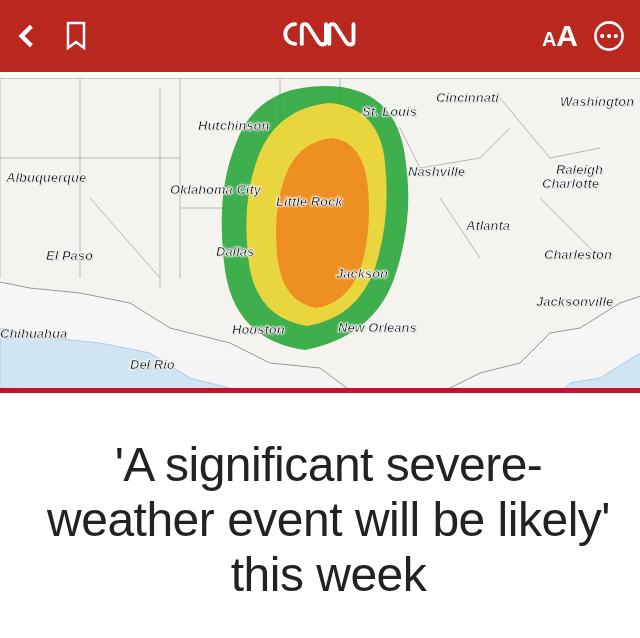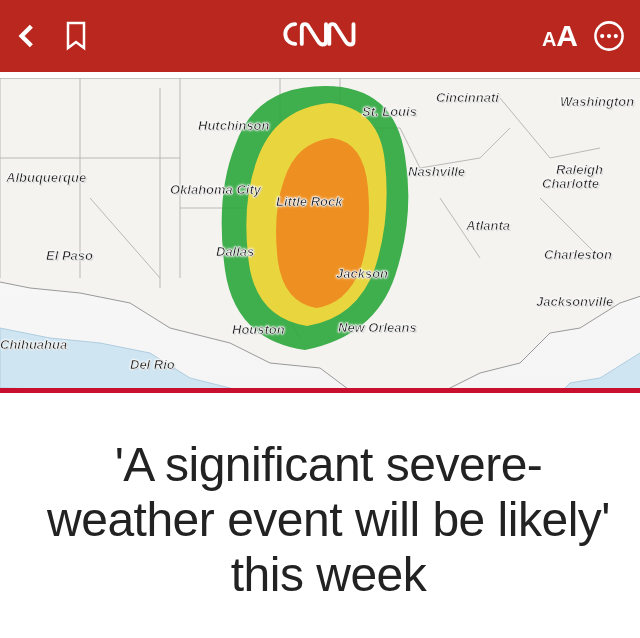--- a/index.html
+++ b/index.html
@@ -98,21 +98,21 @@
         <div class="city" style="left: 6px; top: 92px;">Albuquerque</div>
         <div class="city" style="left: 170px; top: 104px;">Oklahoma City</div>
         <div class="city" style="left: 276px; top: 116px;">Little Rock</div>
         <div class="city" style="left: 542px; top: 98px;">Charlotte</div>
         <div class="city" style="left: 466px; top: 140px;">Atlanta</div>
         <div class="city" style="left: 544px; top: 154px; margin-top: 15px;">Charleston</div>
         <div class="city" style="left: 2px; top: 170px; margin-left: 44px;">El Paso</div>
         <div class="city" style="left: 216px; top: 166px;">Dallas</div>
         <div class="city" style="left: 336px; top: 188px;">Jackson</div>
         <div class="city" style="left: 536px; top: 216px;">Jacksonville</div>
-        <div class="city" style="left: 0px; top: 259px;">Chihuahua</div>
+        <div class="city" style="left: 0px; top: 248px;">Chihuahua</div>
         <div class="city" style="left: 130px; top: 244px; margin-top: 35px;">Del Rio</div>
         <div class="city" style="left: 232px; top: 244px; text-align: center;">Houston</div>
         <div class="city" style="left: 338px; top: 242px;">New Orleans</div>
       </div>
   </div>
 </div>
 
 <div class="red-line"></div>
 
 <div class="headline-wrap">

